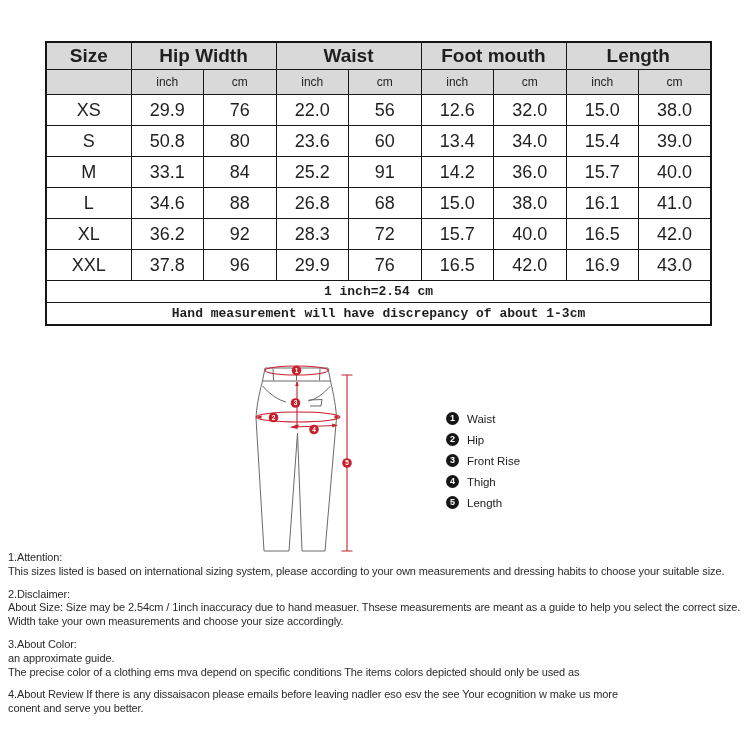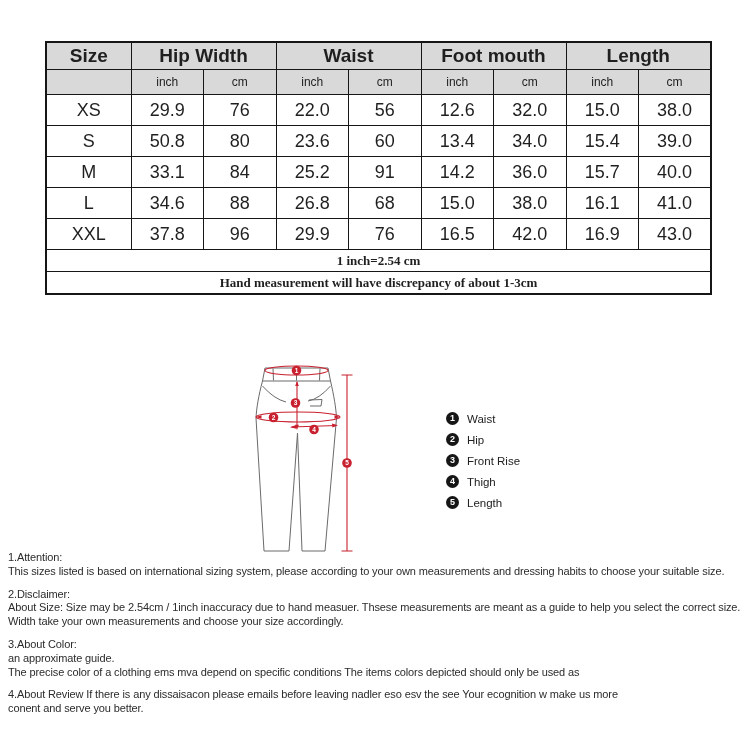--- a/index.html
+++ b/index.html
@@ -15,21 +15,21 @@
   }
   .size-table td{
     border:1px solid #161616;text-align:center;vertical-align:middle;
     padding:0;color:#1f1f1f;overflow:hidden;
   }
   .row-head1 td{background:#d9d9d9;font-weight:bold;font-size:19px;height:26px;margin-left:32px;}
   .row-head2 td{background:#d9d9d9;font-size:12px;height:24px;}
   .row-data td{font-size:18px;height:30px;background:#ffffff;}
   .row-note td{
     background:#ffffff;height:21px;
-    font-family:Liberation Serif, serif;font-weight:bold;font-size:13px;
+    font-family:Liberation Mono, monospace;font-weight:bold;font-size:13px;
   }
   
   .pants-svg{position:absolute;left:245px;top:355px;width:115px;height:205px;}
   .badge-num{font-family:"Liberation Sans", sans-serif;font-size:6.5px;font-weight:bold;fill:#ffffff;text-anchor:middle;}
   
   .legend{position:absolute;left:446px;top:412px;}
   .legend-item{display:flex;align-items:center;height:13px;margin-bottom:8px;}
   .legend-badge{
     width:13px;height:13px;border-radius:50%;background:#161616;color:#fff;
     font-size:9px;font-weight:bold;display:flex;align-items:center;justify-content:center;
@@ -114,20 +114,31 @@
     <td>34.6</td>
     <td>88</td>
     <td>26.8</td>
     <td>68</td>
     <td>15.0</td>
     <td>38.0</td>
     <td>16.1</td>
     <td>41.0</td>
   </tr>
   <tr class="row-data">
+    <td>XL</td>
+    <td>36.2</td>
+    <td>92</td>
+    <td>28.3</td>
+    <td>72</td>
+    <td>15.7</td>
+    <td>40.0</td>
+    <td>16.5</td>
+    <td>42.0</td>
+  </tr>
+  <tr class="row-data">
     <td>XXL</td>
     <td>37.8</td>
     <td>96</td>
     <td>29.9</td>
     <td>76</td>
     <td>16.5</td>
     <td>42.0</td>
     <td>16.9</td>
     <td>43.0</td>
   </tr>

